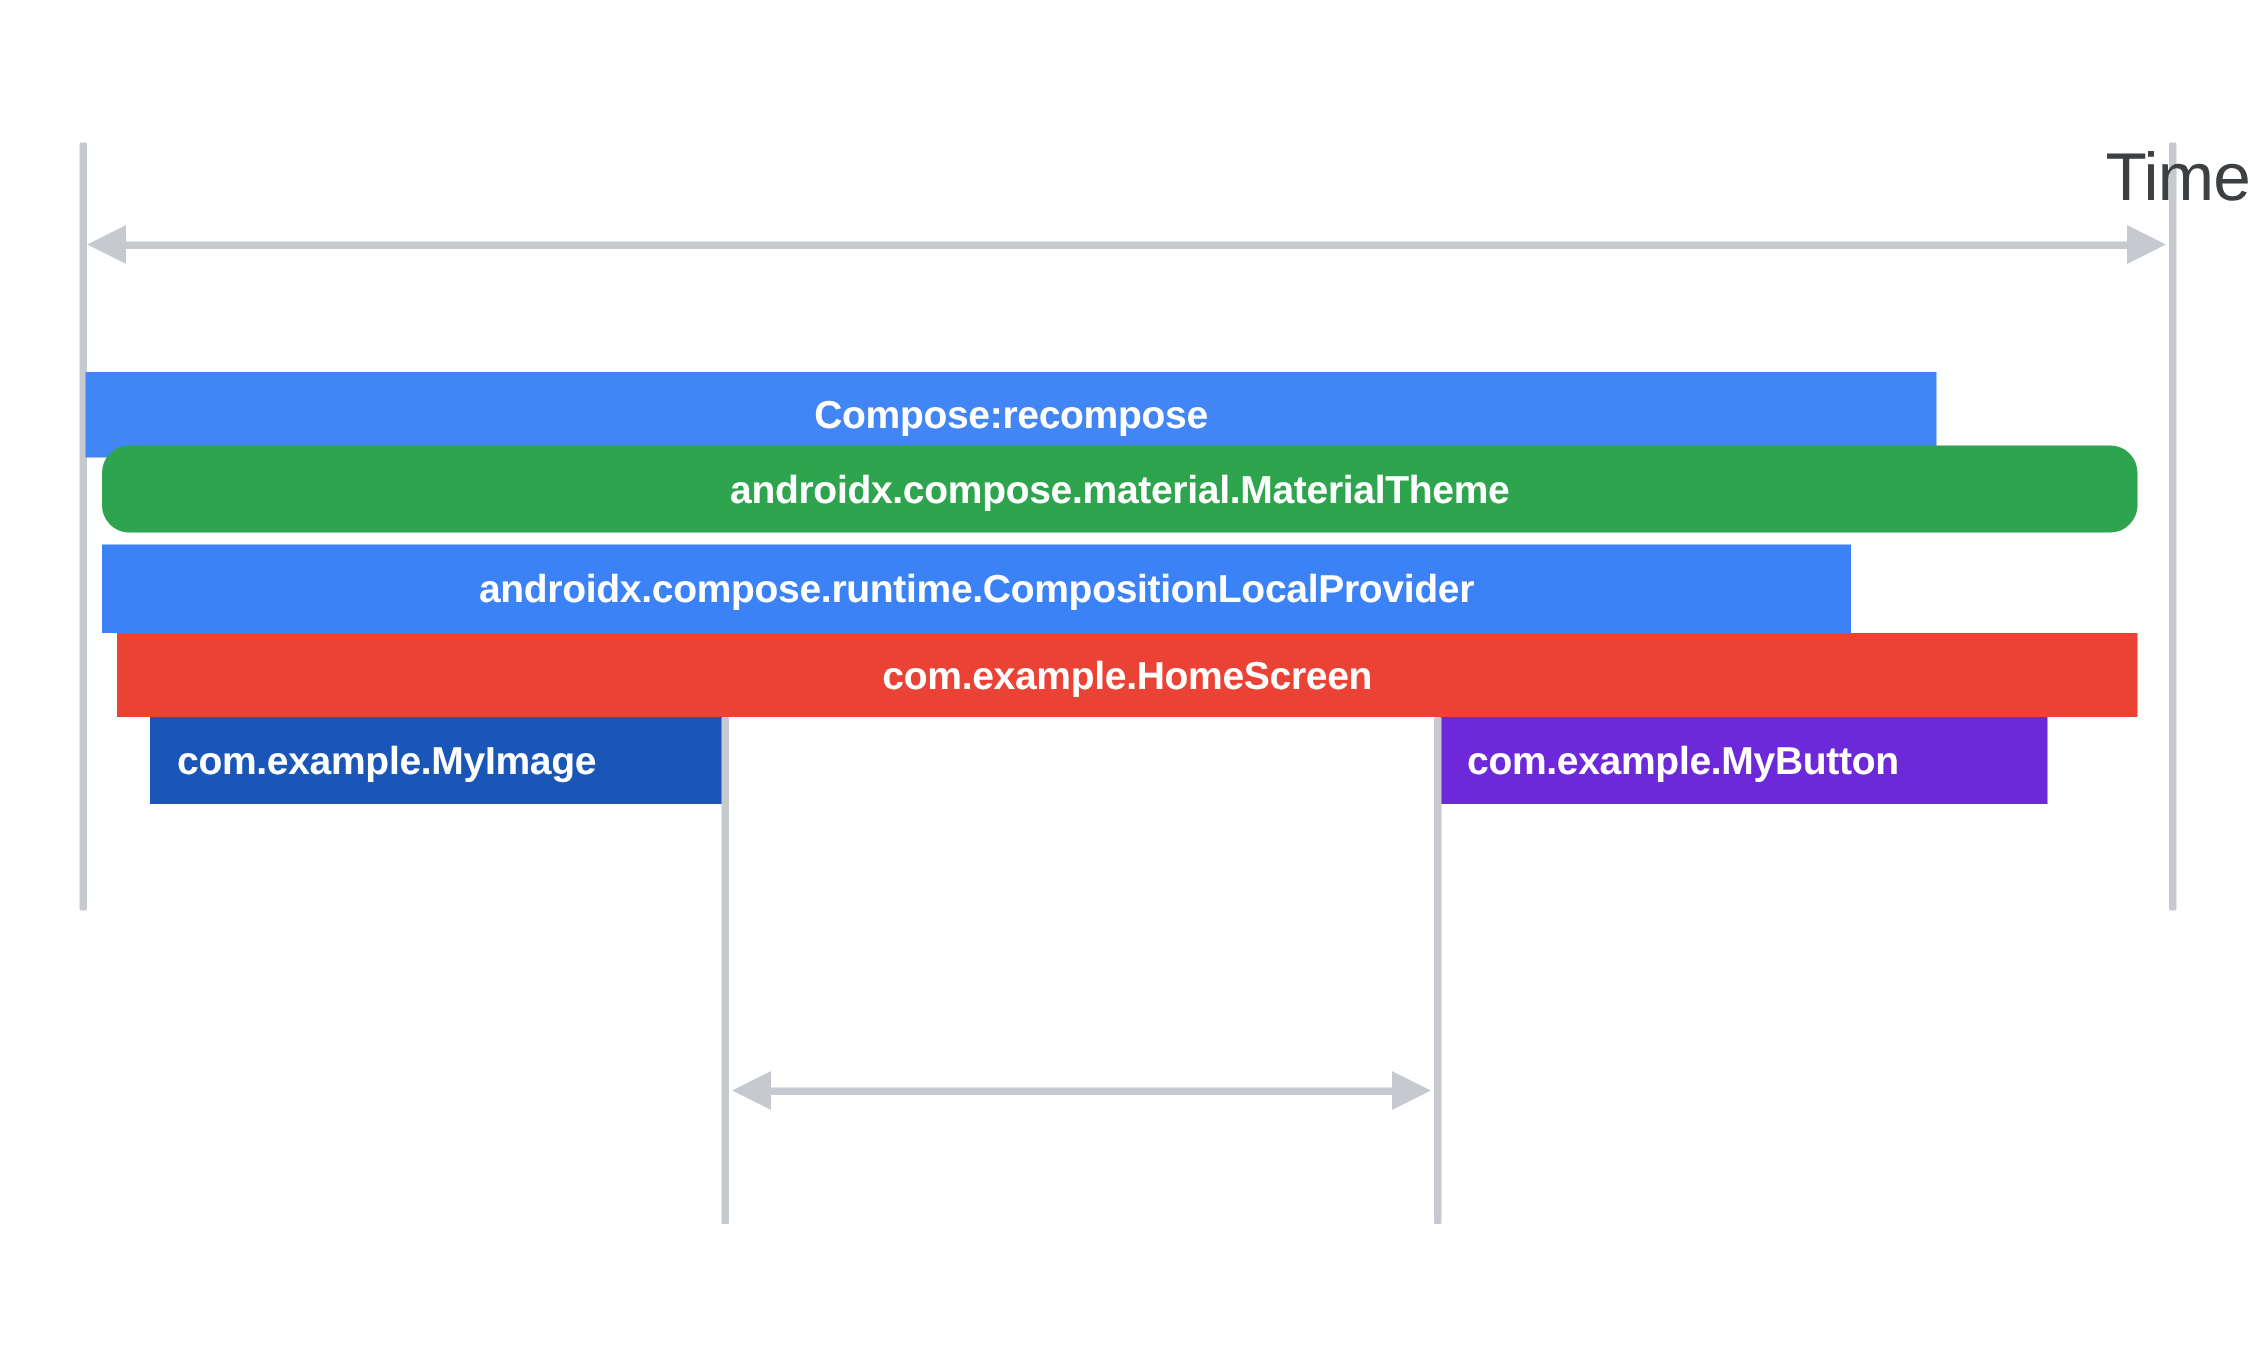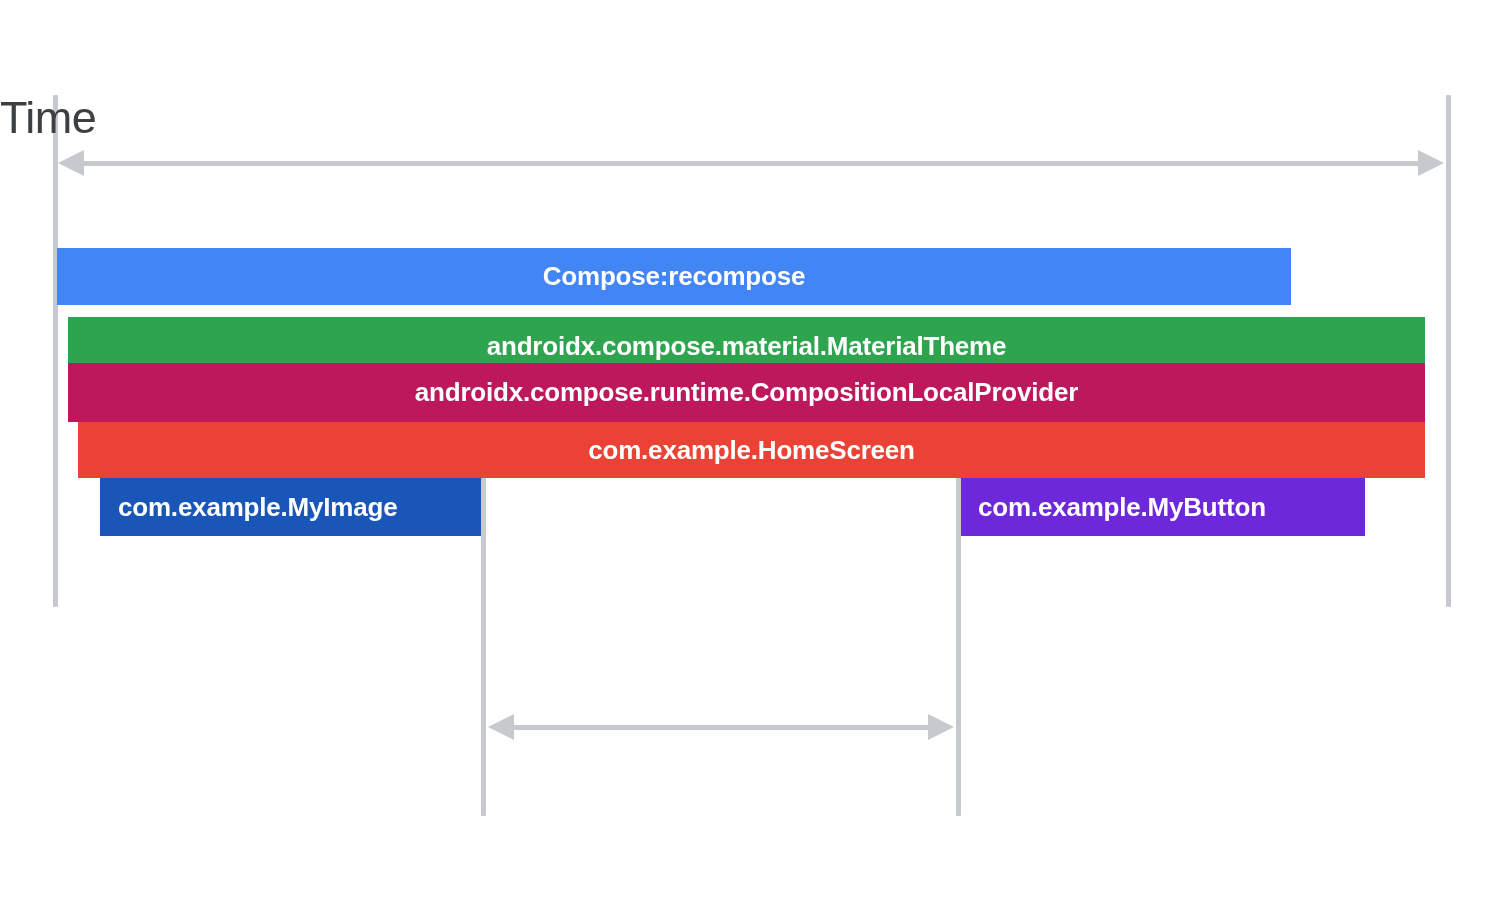--- a/index.html
+++ b/index.html
@@ -47,21 +47,21 @@
     flex: 0 0 auto;
   }
   .arrow-head.left  { border-right: 26px solid #c6cace; }
   .arrow-head.right { border-left: 26px solid #c6cace; }
 
   
   .caption {
     position: absolute;
     color: #3c4043;
     font-weight: 400;
-    text-align: left;
+    text-align: right;
     white-space: nowrap;
     font-family: "Liberation Sans", sans-serif;
   }
   #time-label {
     font-size: 45px;
     letter-spacing: -0.5px;
   }
   #untraced-label {
     font-size: 45px;
     letter-spacing: -0.5px;
@@ -100,25 +100,25 @@
   <div class="arrow-row" style="left:58px; top:150px; width:1386px; height:26px;">
     <div class="arrow-head left"></div>
     <div class="arrow-shaft"></div>
     <div class="arrow-head right"></div>
   </div>
 
   <div class="bar" style="left:57px; top:248px; width:1234px; height:57px; background:#4285f4;">
     <span>Compose:recompose</span>
   </div>
 
-  <div class="bar" style="left:68px; top:317px; width:1357px; height:58px; background:#2fa44f;">
+  <div class="bar" style="left:68px; top:297px; width:1357px; height:58px; background:#2fa44f;border-radius:18px;">
     <span>androidx.compose.material.MaterialTheme</span>
   </div>
 
-  <div class="bar" style="left:68px; top:363px; width:1357px; height:59px; background:#be185d;">
+  <div class="bar" style="left:68px; top:363px; width:1166px; height:59px; background:#3b82f6;">
     <span>androidx.compose.runtime.CompositionLocalProvider</span>
   </div>
 
   <div class="bar" style="left:78px; top:422px; width:1347px; height:56px; background:#ea4335;">
     <span>com.example.HomeScreen</span>
   </div>
 
   <div class="bar left-aligned" style="left:100px; top:478px; width:382px; height:58px; background:#1a56b8;">
     <span>com.example.MyImage</span>
   </div>

